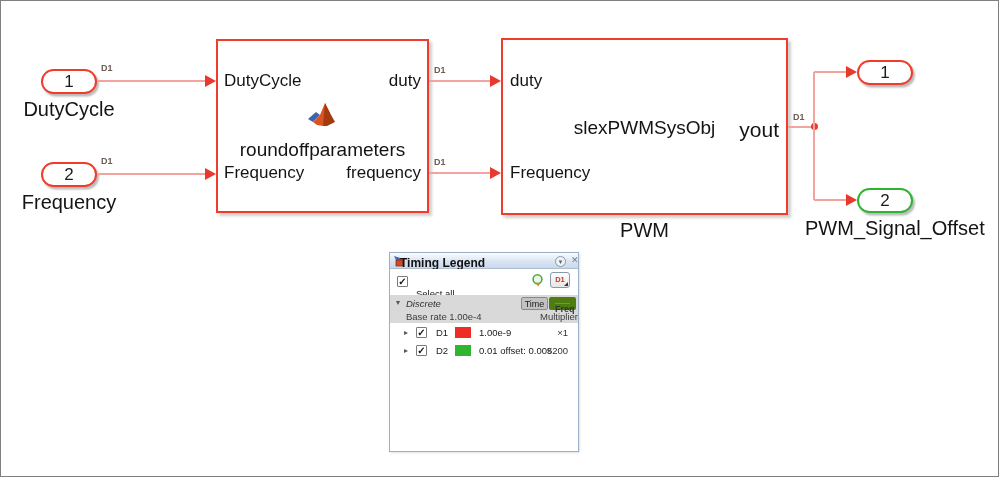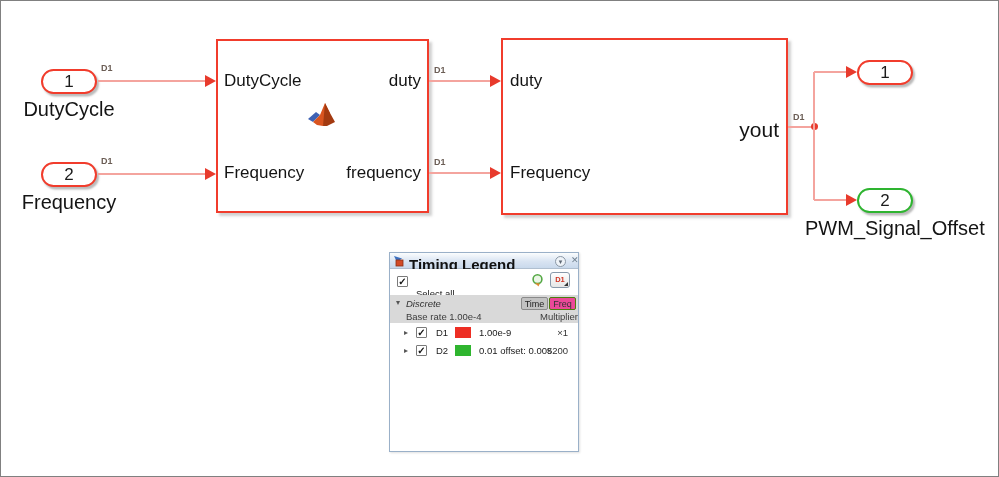--- a/index.html
+++ b/index.html
@@ -41,42 +41,42 @@
   .tl {
     position: absolute; left: 388px; top: 251px; width: 190px; height: 200px;
     border: 1px solid #9ab0c8; background: #fff; font-size: 9.5px; color: #1a1a1a;
     box-shadow: 1px 1px 2px rgba(0,0,0,.12);
   }
   .tl-titlebar {
     position: absolute; left: 0; top: 0; width: 100%; height: 16px;
     background: linear-gradient(#fbfdfe, #d9e4f2 55%, #c9d9ec);
     border-bottom: 1px solid #b0bfd0;
   }
-  .tl-title { position: absolute; left: 19px; top: 3px; font-weight: bold; font-size: 15px; color: #111; }
+  .tl-title { position: absolute; left: 10px; top: 3px; font-weight: bold; font-size: 12px; color: #111; }
   .tl-collapse {
     position: absolute; left: 165px; top: 2.5px; width: 11px; height: 11px;
     border: 1px solid #8a97a5; border-radius: 50%; color: #5c6773;
     font-size: 7px; line-height: 9px; text-align: center; background: #eef3f8;
   }
   .tl-close { position: absolute; left: 181px; top: 2px; font-size: 9px; color: #70808f; }
   .tl-row-select { position: absolute; left: 0; top: 16px; width: 100%; height: 26px; background: #fff; }
   .cbx {
     position: absolute; width: 11px; height: 11px; background: #fff;
     border: 1px solid #7a7a7a; border-radius: 1px;
     font-size: 10px; line-height: 9px; text-align: center; color: #111; font-weight: bold;
   }
   .tl-gray { position: absolute; left: 0; top: 42px; width: 100%; height: 28px; background: #d9d9d9; }
   .tl-sec-arrow { position: absolute; left: 6px; top: 3px; font-size: 8px; color: #555; }
   .tl-sec-label { position: absolute; left: 16px; top: 2.5px; color: #333; font-style: italic; }
   .tl-btn {
     position: absolute; top: 1.5px; width: 27px; height: 13px;
     font-size: 9px; text-align: center; line-height: 12px; border-radius: 2px; color: #222;
   }
   .tl-btn.sel { background: #c2c2c2; border: 1px solid #8a8a8a; }
-  .tl-btn.unsel { background: #ec4899; border: 1px solid #4d7c0f; color: #333; }
+  .tl-btn.unsel { background: #ec4899; border: 6px solid #4d7c0f; color: #333; font-weight: bold; }
   .tl-base { position: absolute; left: 16px; top: 16px; color: #3c3c3c; }
   .tl-mult-hdr { position: absolute; right: 0; top: 16px; color: #3c3c3c; }
   .tl-rate-row { position: absolute; left: 0; width: 100%; height: 18px; background: #fff; }
   .tl-rate-row .exp { position: absolute; left: 14px; top: 4.5px; font-size: 8px; color: #555; }
   .tl-rate-row .nm { position: absolute; left: 46px; top: 4px; }
   .tl-rate-row .sw { position: absolute; left: 65px; top: 3.5px; width: 16px; height: 11px; }
   .tl-rate-row .val { position: absolute; left: 89px; top: 4px; white-space: nowrap; }
   .tl-rate-row .mult { position: absolute; right: 10px; top: 4px; color: #333; }
   .gicon { position: absolute; left: 141px; top: 20px; }
   .badge {
@@ -115,34 +115,37 @@
   <div class="blk" style="left:215px;top:38px;width:213px;height:174px">
     <div class="pt" style="left:6px;top:30px">DutyCycle</div>
     <div class="pt" style="right:6px;top:30px">duty</div>
     <div class="pt" style="left:6px;top:122px">Frequency</div>
     <div class="pt" style="right:6px;top:122px">frequency</div>
     <svg class="logo" style="top:60px" width="32" height="28" viewBox="0 0 32 28">
       <polygon points="1,18 9,11 13,14 6,21" fill="#3e62b4"></polygon>
       <polygon points="6,21 13,14 18,2 23,12 16,25 10,24" fill="#d9541f"></polygon>
       <polygon points="18,2 23,12 28,21 20,25 16,25" fill="#a33a10"></polygon>
     </svg>
+    <div class="bname" style="top:98px">roundoffparameters</div>
   </div>
 
   <div class="rate" style="left:433px;top:64px">D1</div>
   <div class="wire" style="left:428px;top:79px;width:62px"></div>
   <div class="arr" style="left:489px;top:74px"></div>
   <div class="rate" style="left:433px;top:156px">D1</div>
   <div class="wire" style="left:428px;top:171px;width:62px"></div>
   <div class="arr" style="left:489px;top:166px"></div>
 
   <div class="blk" style="left:500px;top:37px;width:287px;height:177px">
     <div class="pt" style="left:7px;top:31px">duty</div>
     <div class="pt" style="left:7px;top:123px">Frequency</div>
+    <div class="bname" style="top:77px">slexPWMSysObj</div>
     <div class="pt" style="right:7px;top:78px;font-size:21px">yout</div>
   </div>
+  <div class="lbl" style="left:500px;top:218px;width:287px">PWM</div>
 
   <div class="rate" style="left:792px;top:111px">D1</div>
   <div class="wire" style="left:787px;top:125px;width:26px"></div>
   <div class="dot" style="left:810px;top:122px"></div>
   <div class="vwire" style="left:812px;top:71px;height:128px"></div>
   <div class="wire" style="left:813px;top:70px;width:33px"></div>
   <div class="arr" style="left:845px;top:65px"></div>
   <div class="wire" style="left:813px;top:198px;width:33px"></div>
   <div class="arr" style="left:845px;top:193px"></div>
 

